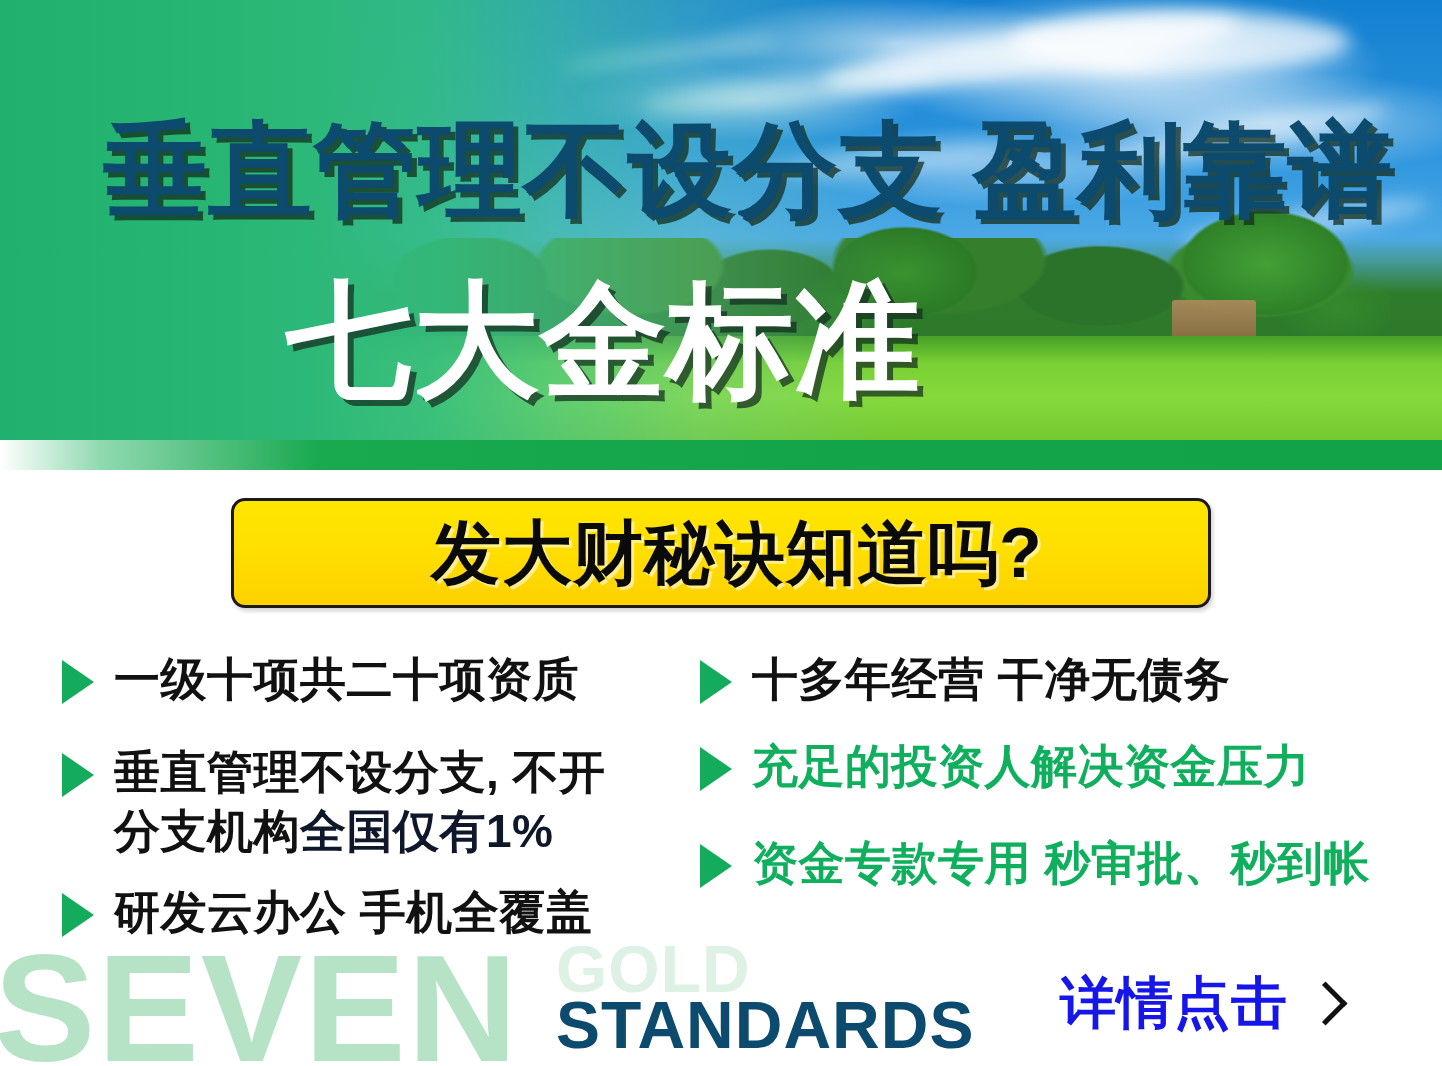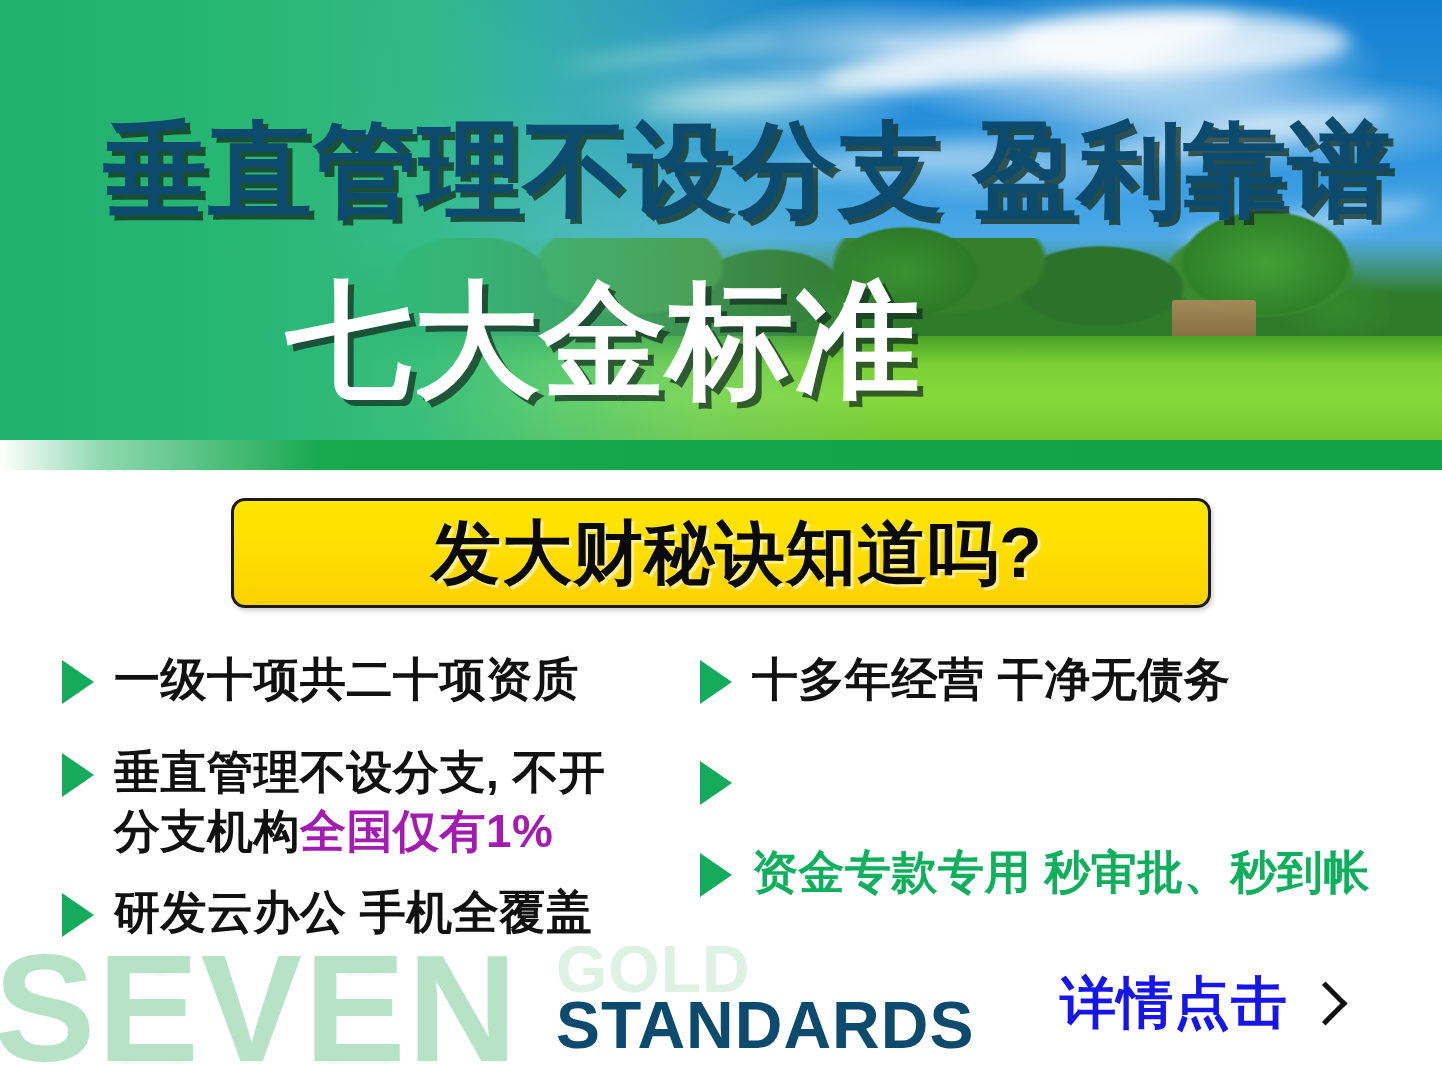--- a/index.html
+++ b/index.html
@@ -221,26 +221,26 @@
     margin-right: 20px;
   }
   .btext {
     font-size: 46px;
     font-weight: bold;
     line-height: 1.28;
     color: #111111;
     letter-spacing: 0.5px;
   }
   .btext.green { color: #0faf5e; }
-  .hl-green { color: #a21caf; }
+  .hl-green { color: #0f172a; }
 
   
   .col-left  .b1 { margin-bottom: 34px; }
   .col-left  .b2 { margin-bottom: 22px; }
-  .col-right .r1 { margin-bottom: 42px; }
+  .col-right .r1 { margin-bottom: 28px; }
   .col-right .r2 { margin-bottom: 38px; }
 
   
   .watermark {
     position: absolute;
     left: 0; bottom: 0;
     width: 1060px;
     height: 120px;
     z-index: 1;
     pointer-events: none;
@@ -377,20 +377,23 @@
 
       <div class="bullet r1">
         <div class="arrow"></div>
         <div class="btext">
           <span>十多年经营 干净无债务</span>
         </div>
       </div>
 
       <div class="bullet r2">
         <div class="arrow"></div>
+        <div class="btext green">
+          <span>充足的投资人解决资金压力</span>
+        </div>
       </div>
 
       <div class="bullet r3">
         <div class="arrow"></div>
         <div class="btext green">
           <span>资金专款专用 秒审批、秒到帐</span>
         </div>
       </div>
 
     </div>

